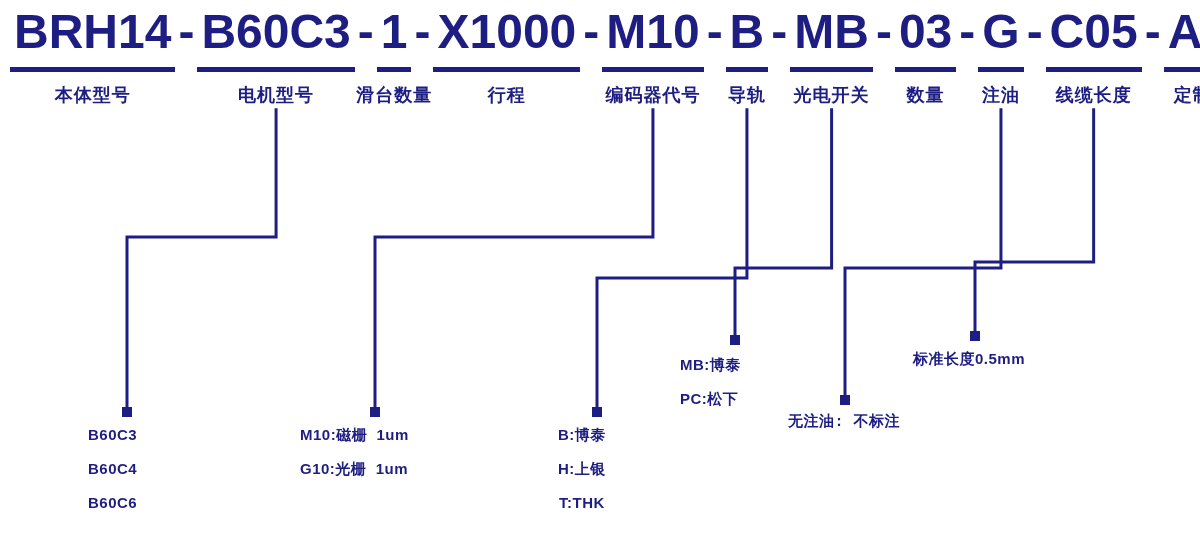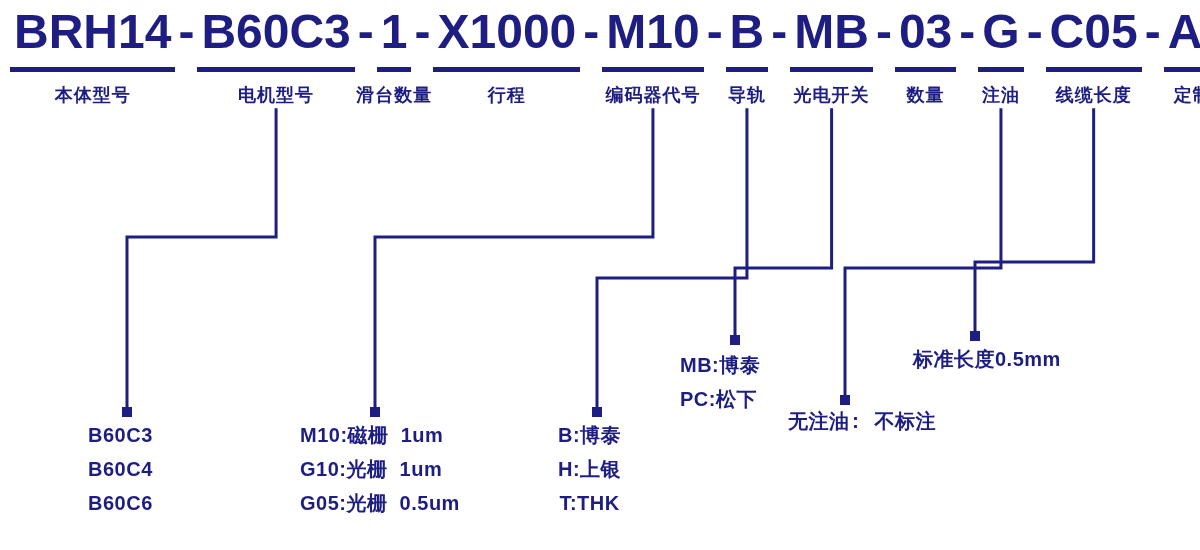--- a/index.html
+++ b/index.html
@@ -17,21 +17,21 @@
     border-bottom:5px solid var(--ink,#1e1e82);
     padding:0 4px 9px 4px;margin:0 2px;
   }
   .hyph{display:inline-block;padding:0 1px;}
   .lbl{
     position:absolute;left:50%;transform:translateX(-50%);
     top:calc(100% + 19px);
     font-size:18px;font-weight:bold;white-space:nowrap;letter-spacing:1px;font-family:Liberation Serif, serif;
   }
   #wires{position:absolute;left:0;top:0;pointer-events:none;}
-  .callout{position:absolute;font-weight:bold;font-size:20px;line-height:34px;letter-spacing:0.5px;}
+  .callout{position:absolute;font-weight:bold;font-size:15px;line-height:34px;letter-spacing:0.5px;}
   .callout-line{white-space:pre;}
 </style>
 </head>
 <body>
 
 <div id="stage" style="--ink: #1e1e82;">
   <div id="code-row"><span class="seg"><span class="code">BRH14</span><span class="lbl">本体型号</span></span><span class="hyph">-</span><span class="seg"><span class="code">B60C3</span><span class="lbl">电机型号</span></span><span class="hyph">-</span><span class="seg"><span class="code">1</span><span class="lbl">滑台数量</span></span><span class="hyph">-</span><span class="seg"><span class="code">X1000</span><span class="lbl">行程</span></span><span class="hyph">-</span><span class="seg"><span class="code">M10</span><span class="lbl">编码器代号</span></span><span class="hyph">-</span><span class="seg"><span class="code">B</span><span class="lbl">导轨</span></span><span class="hyph">-</span><span class="seg"><span class="code">MB</span><span class="lbl">光电开关</span></span><span class="hyph">-</span><span class="seg"><span class="code">03</span><span class="lbl">数量</span></span><span class="hyph">-</span><span class="seg"><span class="code">G</span><span class="lbl">注油</span></span><span class="hyph">-</span><span class="seg"><span class="code">C05</span><span class="lbl">线缆长度</span></span><span class="hyph">-</span><span class="seg"><span class="code">A01</span><span class="lbl">定制代号</span></span></div>
   <svg id="wires" width="1200" height="550" viewBox="0 0 1200 550">
       <polyline points="276.078125,108.265625 276.078125,237 127,237 127,410" fill="none" stroke="#1e1e82" stroke-width="3"></polyline>
       <rect x="122" y="407" width="10" height="10" fill="#1e1e82"></rect>
@@ -48,21 +48,20 @@
     </svg>
   <div id="callouts">
       <div class="callout" style="left: 88px; top: 418px;">
         <div class="callout-line">B60C3</div>
         <div class="callout-line">B60C4</div>
         <div class="callout-line">B60C6</div>
       </div>
       <div class="callout" style="left: 300px; top: 418px;">
         <div class="callout-line">M10:磁栅  1um</div>
         <div class="callout-line">G10:光栅  1um</div>
-        <div class="callout-line">G05:光栅  0.5um</div>
       </div>
       <div class="callout" style="left: 558px; top: 418px; text-align: center;">
         <div class="callout-line">B:博泰</div>
         <div class="callout-line">H:上银</div>
         <div class="callout-line">T:THK</div>
       </div>
       <div class="callout" style="left: 680px; top: 348px;">
         <div class="callout-line">MB:博泰</div>
         <div class="callout-line">PC:松下</div>
       </div>

